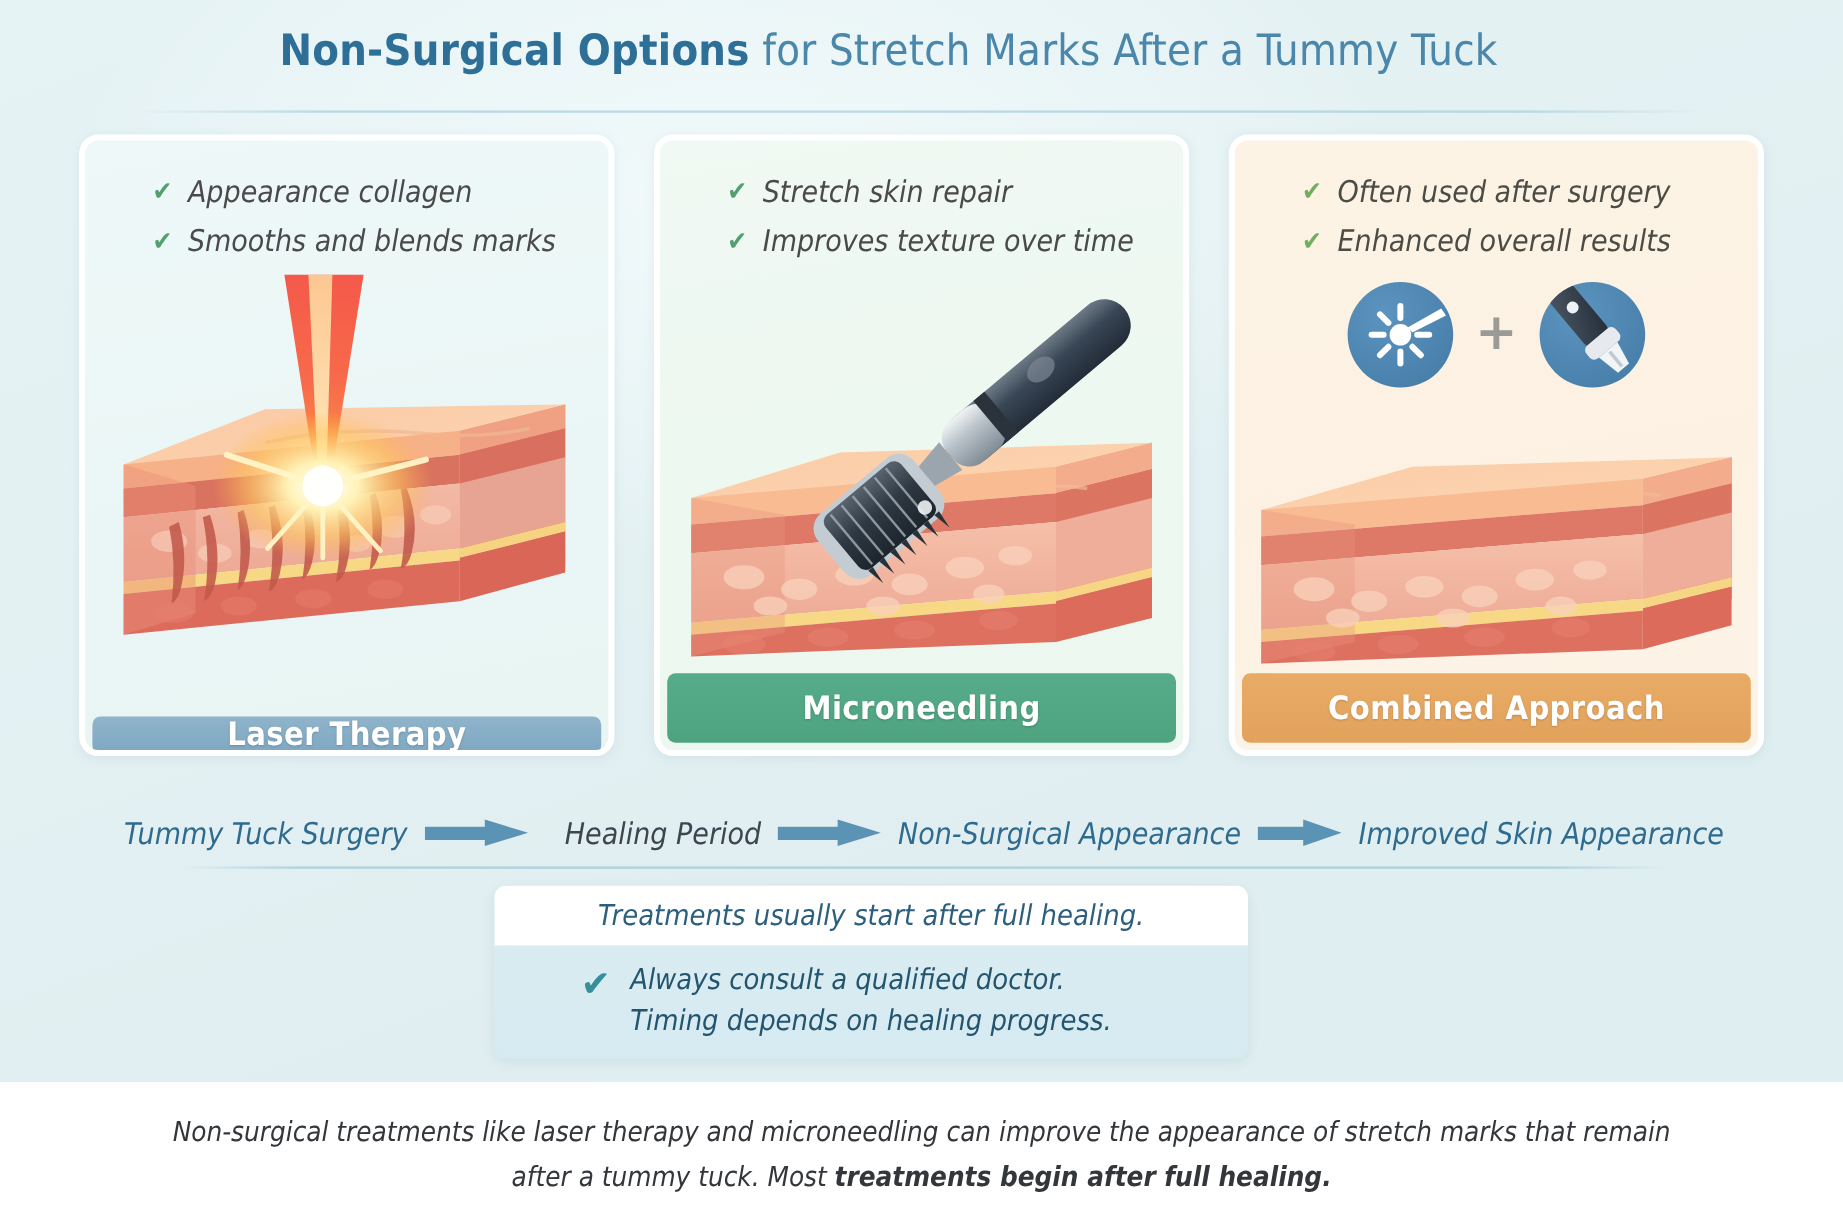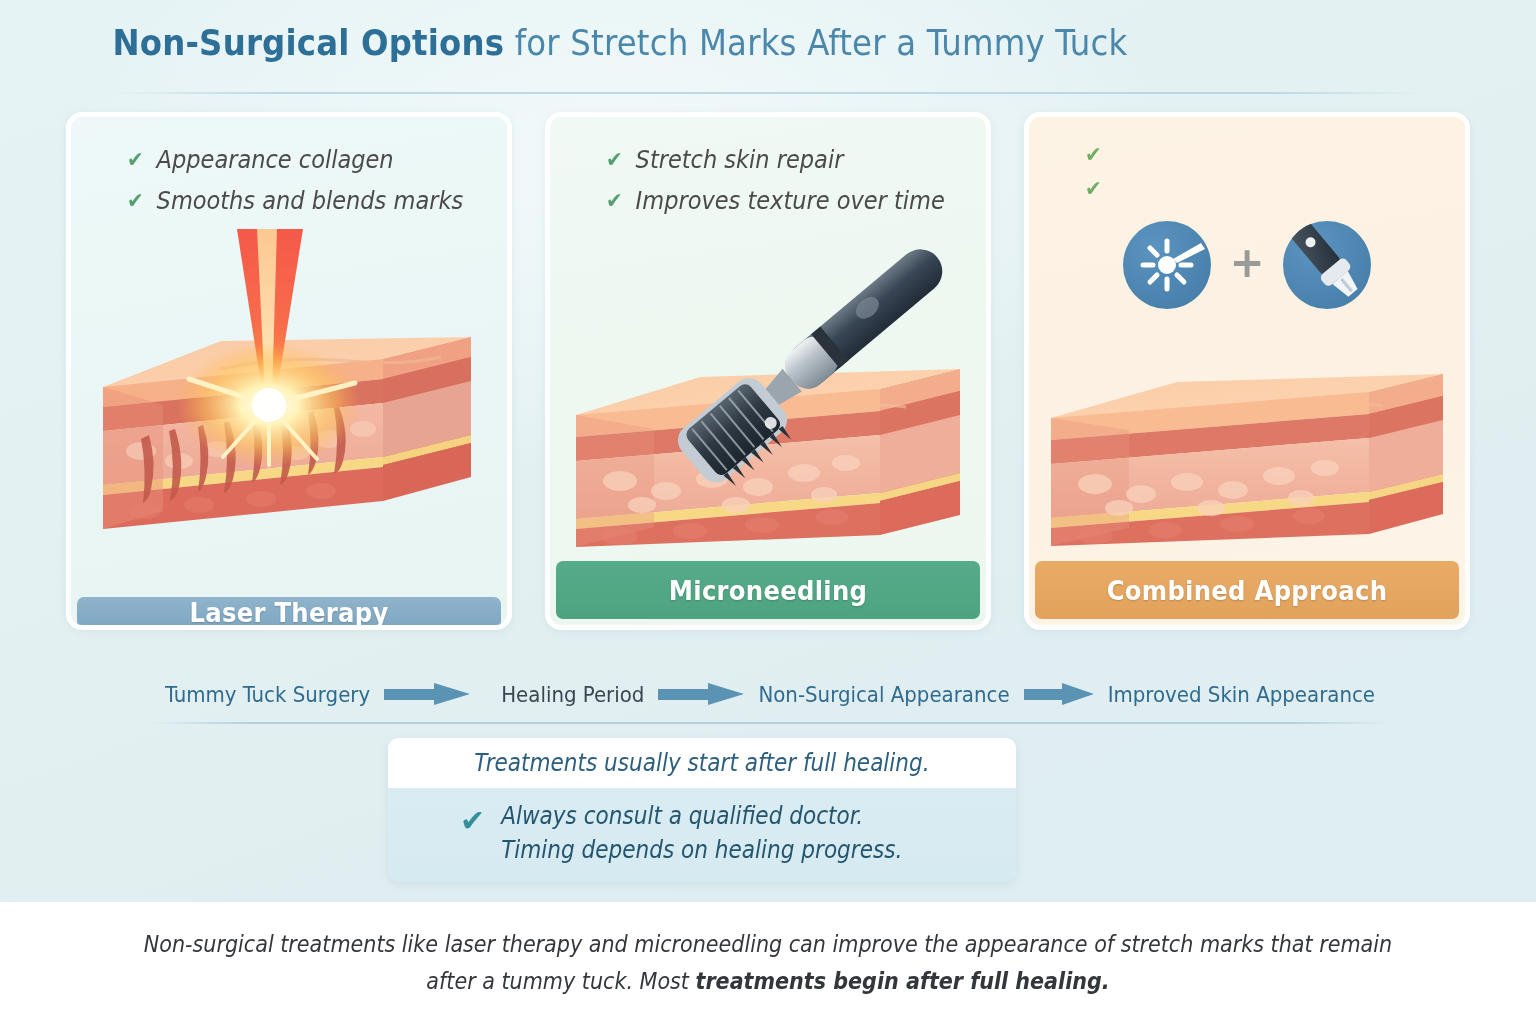--- a/index.html
+++ b/index.html
@@ -26,23 +26,23 @@
     width: 1536px;
     height: 902px;
     background:
       radial-gradient(ellipse 900px 500px at 40% 18%, #f2fafb 0%, rgba(242,250,251,0) 62%),
       linear-gradient(160deg, #e6f3f5 0%, #e4f1f3 38%, #e0eef1 70%, #dfeef0 100%);
   }
 
   
   .title-wrap {
     position: absolute;
-    left: 4px; top: 22px;
+    left: 16px; top: 22px;
     width: 1232px;
-    text-align: center;
+    text-align: right;
   }
   .title {
     font-family: "DejaVu Sans Condensed", "Liberation Sans Narrow", "Liberation Sans", sans-serif;
     font-size: 36px;
     letter-spacing: .2px;
     color: #3f7ea4;
     white-space: nowrap;
   }
   .title b { font-weight: 700; color: #2e6f97; }
   .title span.reg { font-weight: 400; color: #4a87ab; }
@@ -138,42 +138,43 @@
     left: 150px; top: 668px;
     width: 1240px;
     height: 52px;
     display: flex;
     align-items: center;
     justify-content: center;
     gap: 14px;
   }
   .flow-label {
     font-family: "DejaVu Sans Condensed", "Liberation Sans Narrow", "Liberation Sans", sans-serif;
-    font-size: 22px;
+    font-size: 25px;
+    font-style: italic;
     white-space: nowrap;
     color: #2f6b8f;
   }
   .flow-label.dark { color: #3c4550; margin-left: 17px; }
   .flow-arrow { flex: 0 0 auto; display:block; }
 
   .flow-rule {
     position: absolute;
     left: 150px; top: 722px;
     width: 1240px; height: 2px;
     background: linear-gradient(to right,
       rgba(145,190,208,0) 0%,
       rgba(145,190,208,.6) 8%,
       rgba(145,190,208,.6) 92%,
       rgba(145,190,208,0) 100%);
   }
 
   
   .note {
     position: absolute;
-    left: 388px; top: 738px;
+    left: 412px; top: 738px;
     width: 628px;
     border-radius: 10px;
     overflow: hidden;
     box-shadow: 0 3px 10px rgba(90,130,150,.13);
   }
   .note-head {
     background: #ffffff;
     height: 50px;
     display: flex;
     align-items: center;
@@ -489,23 +490,25 @@
           </g>
         </svg>
       </div>
       <div class="footer-band fb2">Microneedling</div>
     </div>
 
     <div class="card c3">
       <div class="bullets">
         <div class="bullet">
           <span class="chk">✔</span>
+          <span>Often used after surgery</span>
         </div>
         <div class="bullet">
           <span class="chk">✔</span>
+          <span>Enhanced overall results</span>
         </div>
       </div>
       <div class="art">
 
         <div class="badges">
           <div class="badge">
             <svg viewBox="0 0 88 88" width="88" height="88">
               <g stroke="#ffffff" stroke-width="5" stroke-linecap="round">
                 <line x1="44" y1="20" x2="44" y2="30"></line>
                 <line x1="44" y1="58" x2="44" y2="68"></line>

